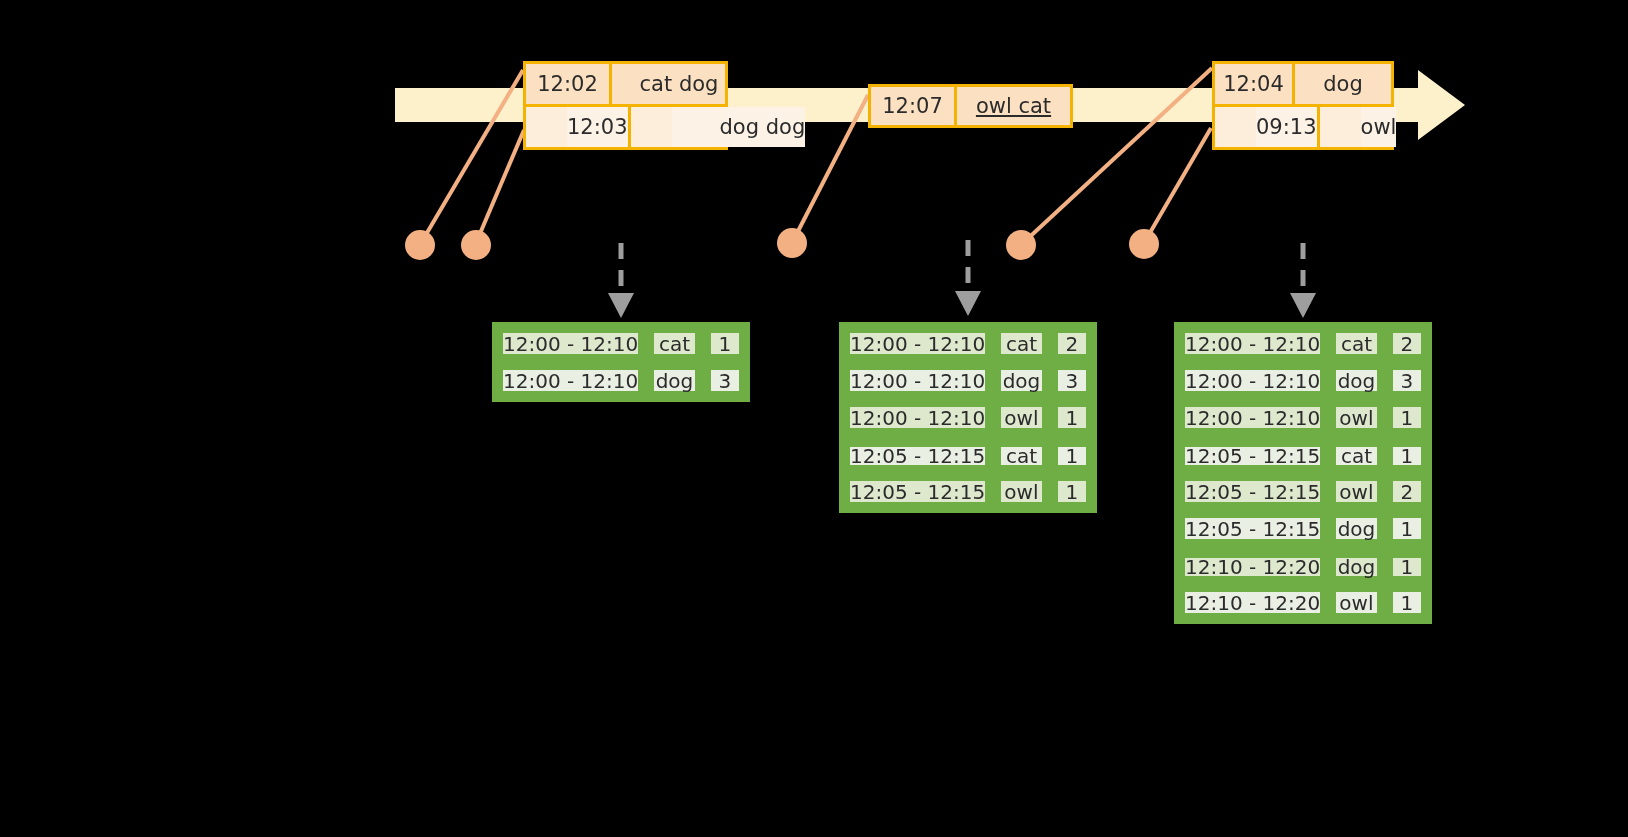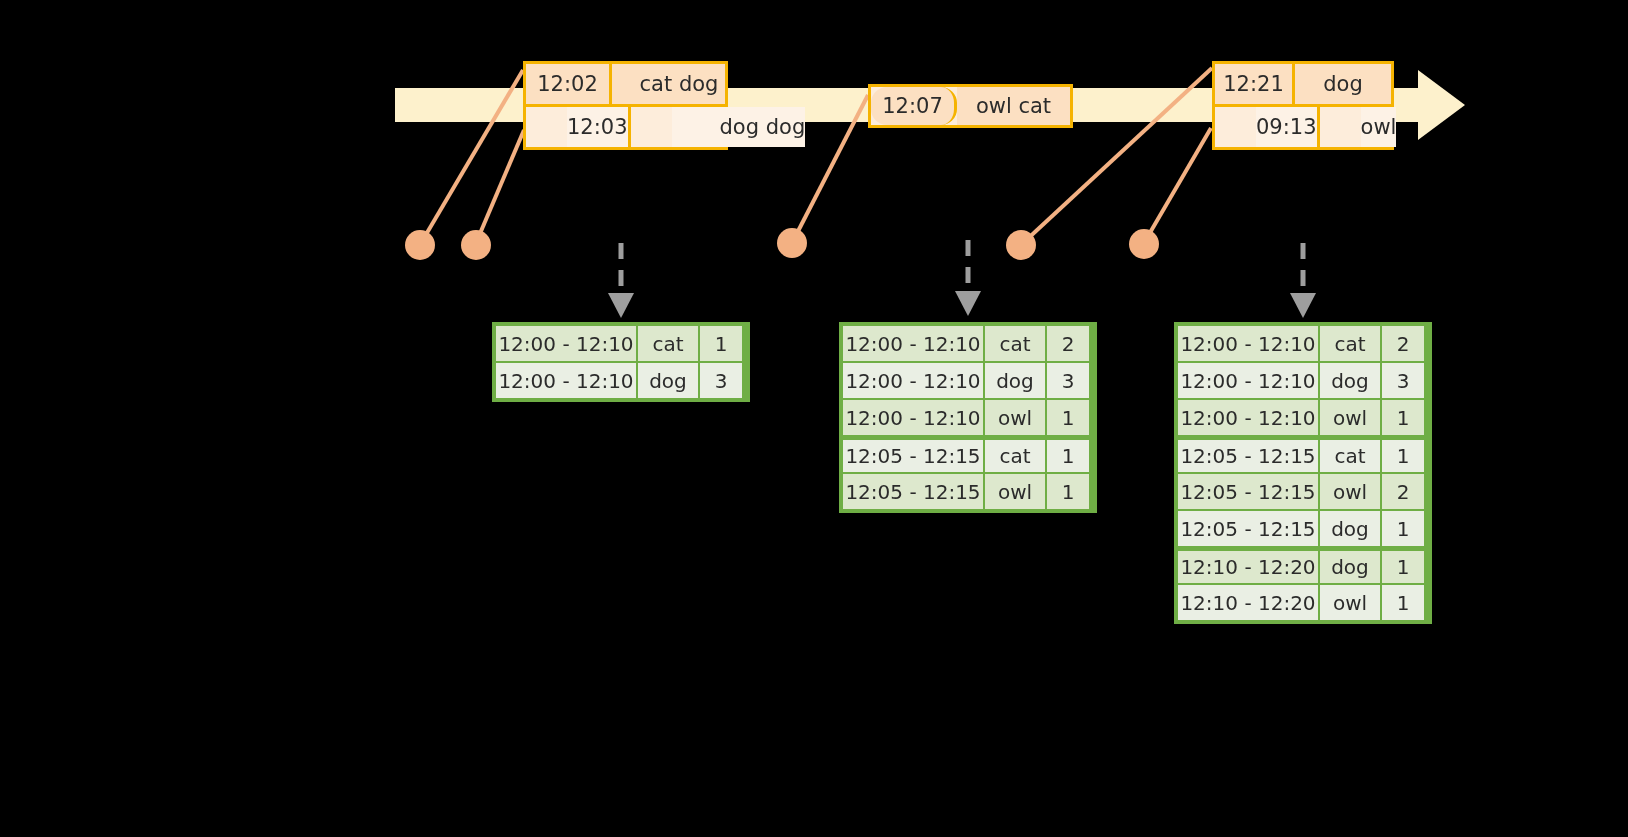--- a/index.html
+++ b/index.html
@@ -77,21 +77,21 @@
     box-sizing: border-box;
   }
   .res-cell {
     display: flex;
     align-items: center;
     justify-content: center;
     font-size: 20px;
     color: #2b2b2b;
     box-sizing: border-box;
     white-space: nowrap;
-    margin: 1px;
+    margin: 8px;
   }
   .res-row.shade-a .res-cell { background: #dde8cd; }
   .res-row.shade-b .res-cell { background: #eaefe4; }
   .res-cell.c-window { width: 140px; }
   .res-cell.c-key    { width: 60px; }
   .res-cell.c-count  { width: 42px; }
 
   
   .res-row.group-start { border-top: 3px solid #6fae45; }
 </style>
@@ -160,28 +160,28 @@
       <div class="event-cell" style="flex:1;padding-left:21px;">cat dog</div>
     </div>
     <div class="event-row shade-light">
       <div class="event-cell time-cell" style="width:86px;">12:03</div>
       <div class="event-cell" style="flex:1;padding-left:48px;">dog dog</div>
     </div>
   </div>
 
   <div class="event-box" id="ebox2" style="left:868px; top:84px; width:205px; height:44px;">
     <div class="event-row shade-dark">
-      <div class="event-cell time-cell" style="width:86px;border-radius:16px;">12:07</div>
-      <div class="event-cell" style="flex:1;">owl cat</div>
+      <div class="event-cell time-cell" style="width:86px;">12:07</div>
+      <div class="event-cell" style="flex:1;text-decoration:underline;">owl cat</div>
     </div>
   </div>
 
   <div class="event-box" id="ebox3" style="left:1212px; top:61px; width:182px; height:89px;">
     <div class="event-row shade-dark">
-      <div class="event-cell time-cell" style="width:80px;">12:21</div>
+      <div class="event-cell time-cell" style="width:80px;">12:04</div>
       <div class="event-cell" style="flex:1;">dog</div>
     </div>
     <div class="event-row shade-light">
       <div class="event-cell time-cell" style="width:80px;">09:13</div>
       <div class="event-cell" style="flex:1;">owl</div>
     </div>
   </div>
 
   <div class="result-table" id="rtable1" style="left:492px; top:322px; width:258px;">
   <div class="res-row shade-a">

